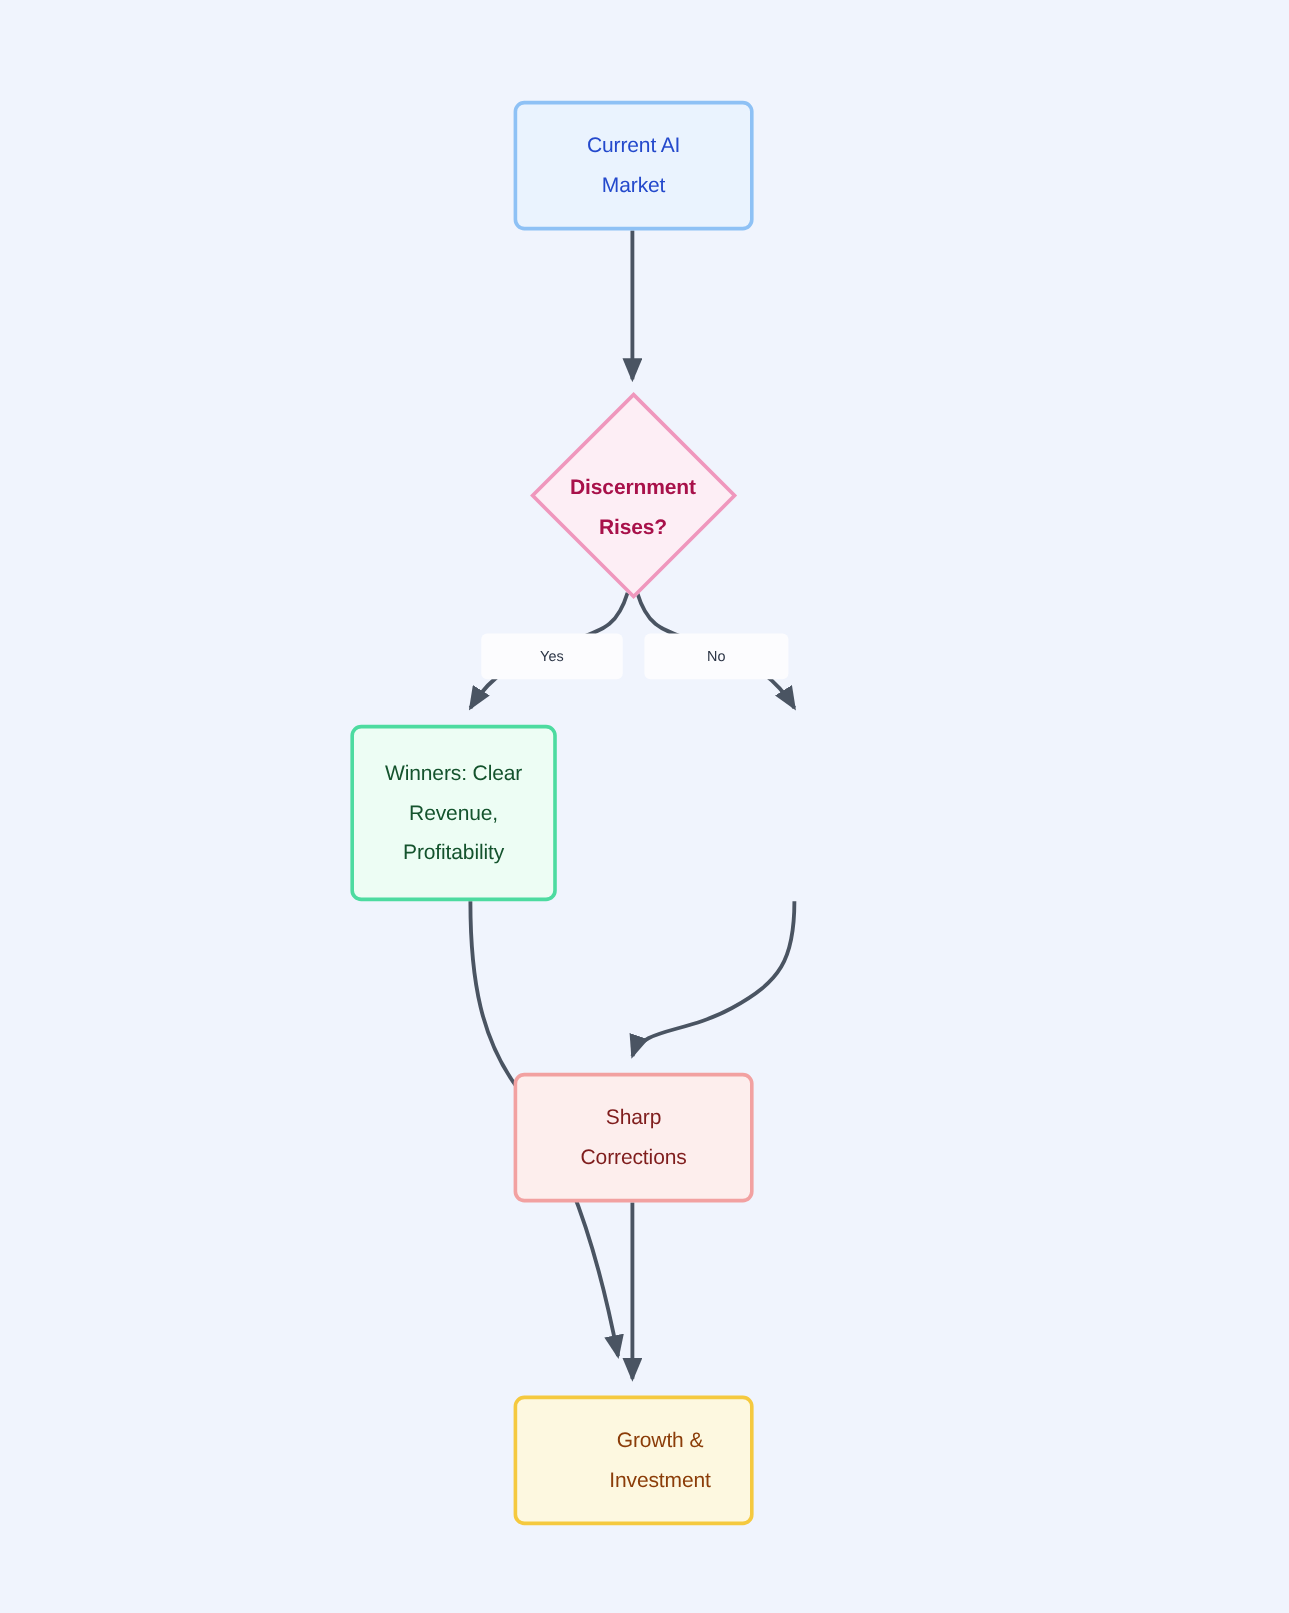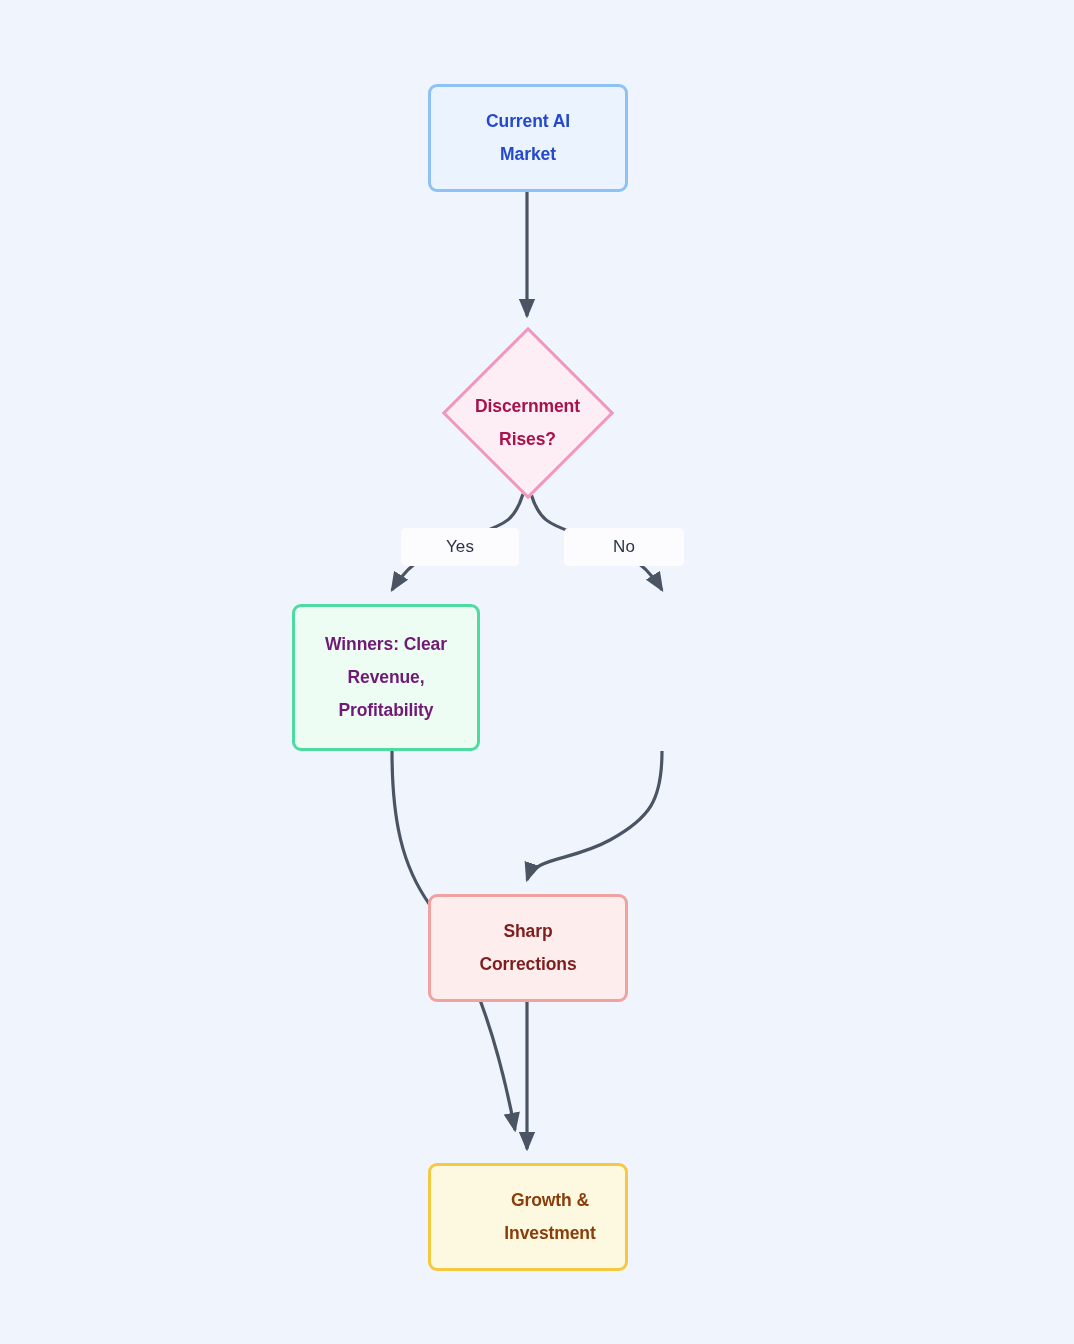--- a/index.html
+++ b/index.html
@@ -28,21 +28,21 @@
     height: 1344px;
     pointer-events: none;
   }
   .node {
     position: absolute;
     box-sizing: border-box;
     display: flex;
     align-items: center;
     justify-content: center;
     text-align: center;
-    font-weight: bold;
+    font-weight: normal;
     font-size: 17.5px;
     line-height: 33px;
     border-width: 3px;
     border-style: solid;
     border-radius: 9px;
     white-space: pre-line;
     letter-spacing: -0.1px;
   }
   .diamond-wrap {
     position: absolute;
@@ -71,21 +71,21 @@
   }
   .edge-label {
     position: absolute;
     box-sizing: border-box;
     display: flex;
     align-items: center;
     justify-content: center;
     background: #fcfcfe;
     border-radius: 5px;
     color: #2b3445;
-    font-size: 17px;
+    font-size: 12px;
     font-weight: normal;
     letter-spacing: 0.1px;
   }
 </style>
 </head>
 <body>
 
 <div id="flowchart">
 
   <svg class="edge-layer" viewBox="0 0 1074 1344" width="1074" height="1344" xmlns="http://www.w3.org/2000/svg">
@@ -120,24 +120,24 @@
 Market</div>
 
   <div class="diamond-wrap" style="left:450px; top:330px; width:155px; height:165px;">
     <div class="diamond-shape" style="width:116px; height:116px; background:#fdeef5; border-color:#ef97bd;"></div>
     <div class="diamond-label" style="color:#a8114a;">Discernment
 Rises?</div>
   </div>
 
   <div class="edge-label" style="left:401px; top:528px; width:118px; height:38px;">Yes</div>
 
-  <div class="edge-label" style="left:564px; top:528px; width:120px; height:38px;">No</div>
+  <div class="edge-label" style="left:537px; top:528px; width:120px; height:38px;">No</div>
 
-  <div class="node" style="left:292px; top:604px; width:188px; height:147px;
-              background:#edfdf4; border-color:#4ddba0; color:#701a75;">Winners: Clear
+  <div class="node" style="left:292px; top:604px; width:172px; height:147px;
+              background:#edfdf4; border-color:#4ddba0; color:#14532d;">Winners: Clear
 Revenue,
 Profitability</div>
 
 
   <div class="node" style="left:428px; top:894px; width:200px; height:108px;
               background:#fdeeed; border-color:#f2a1a1; color:#7f1d1d;">Sharp
 Corrections</div>
 
   <div class="node" style="left:428px; top:1163px; width:200px; height:108px;
               background:#fdf8e0; border-color:#f5c93f; color:#8b3d09;padding-left:44px;">Growth &amp;

